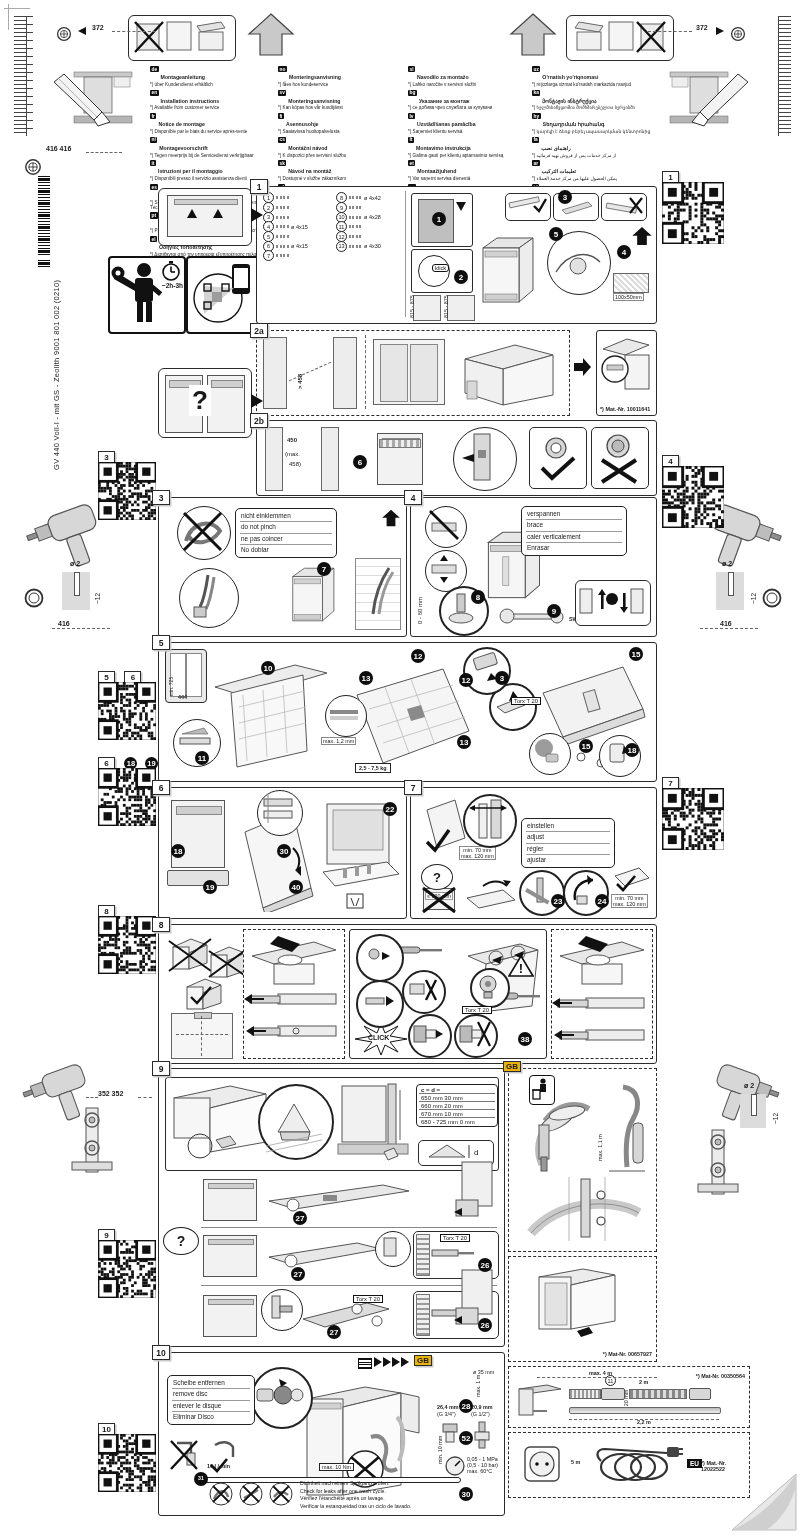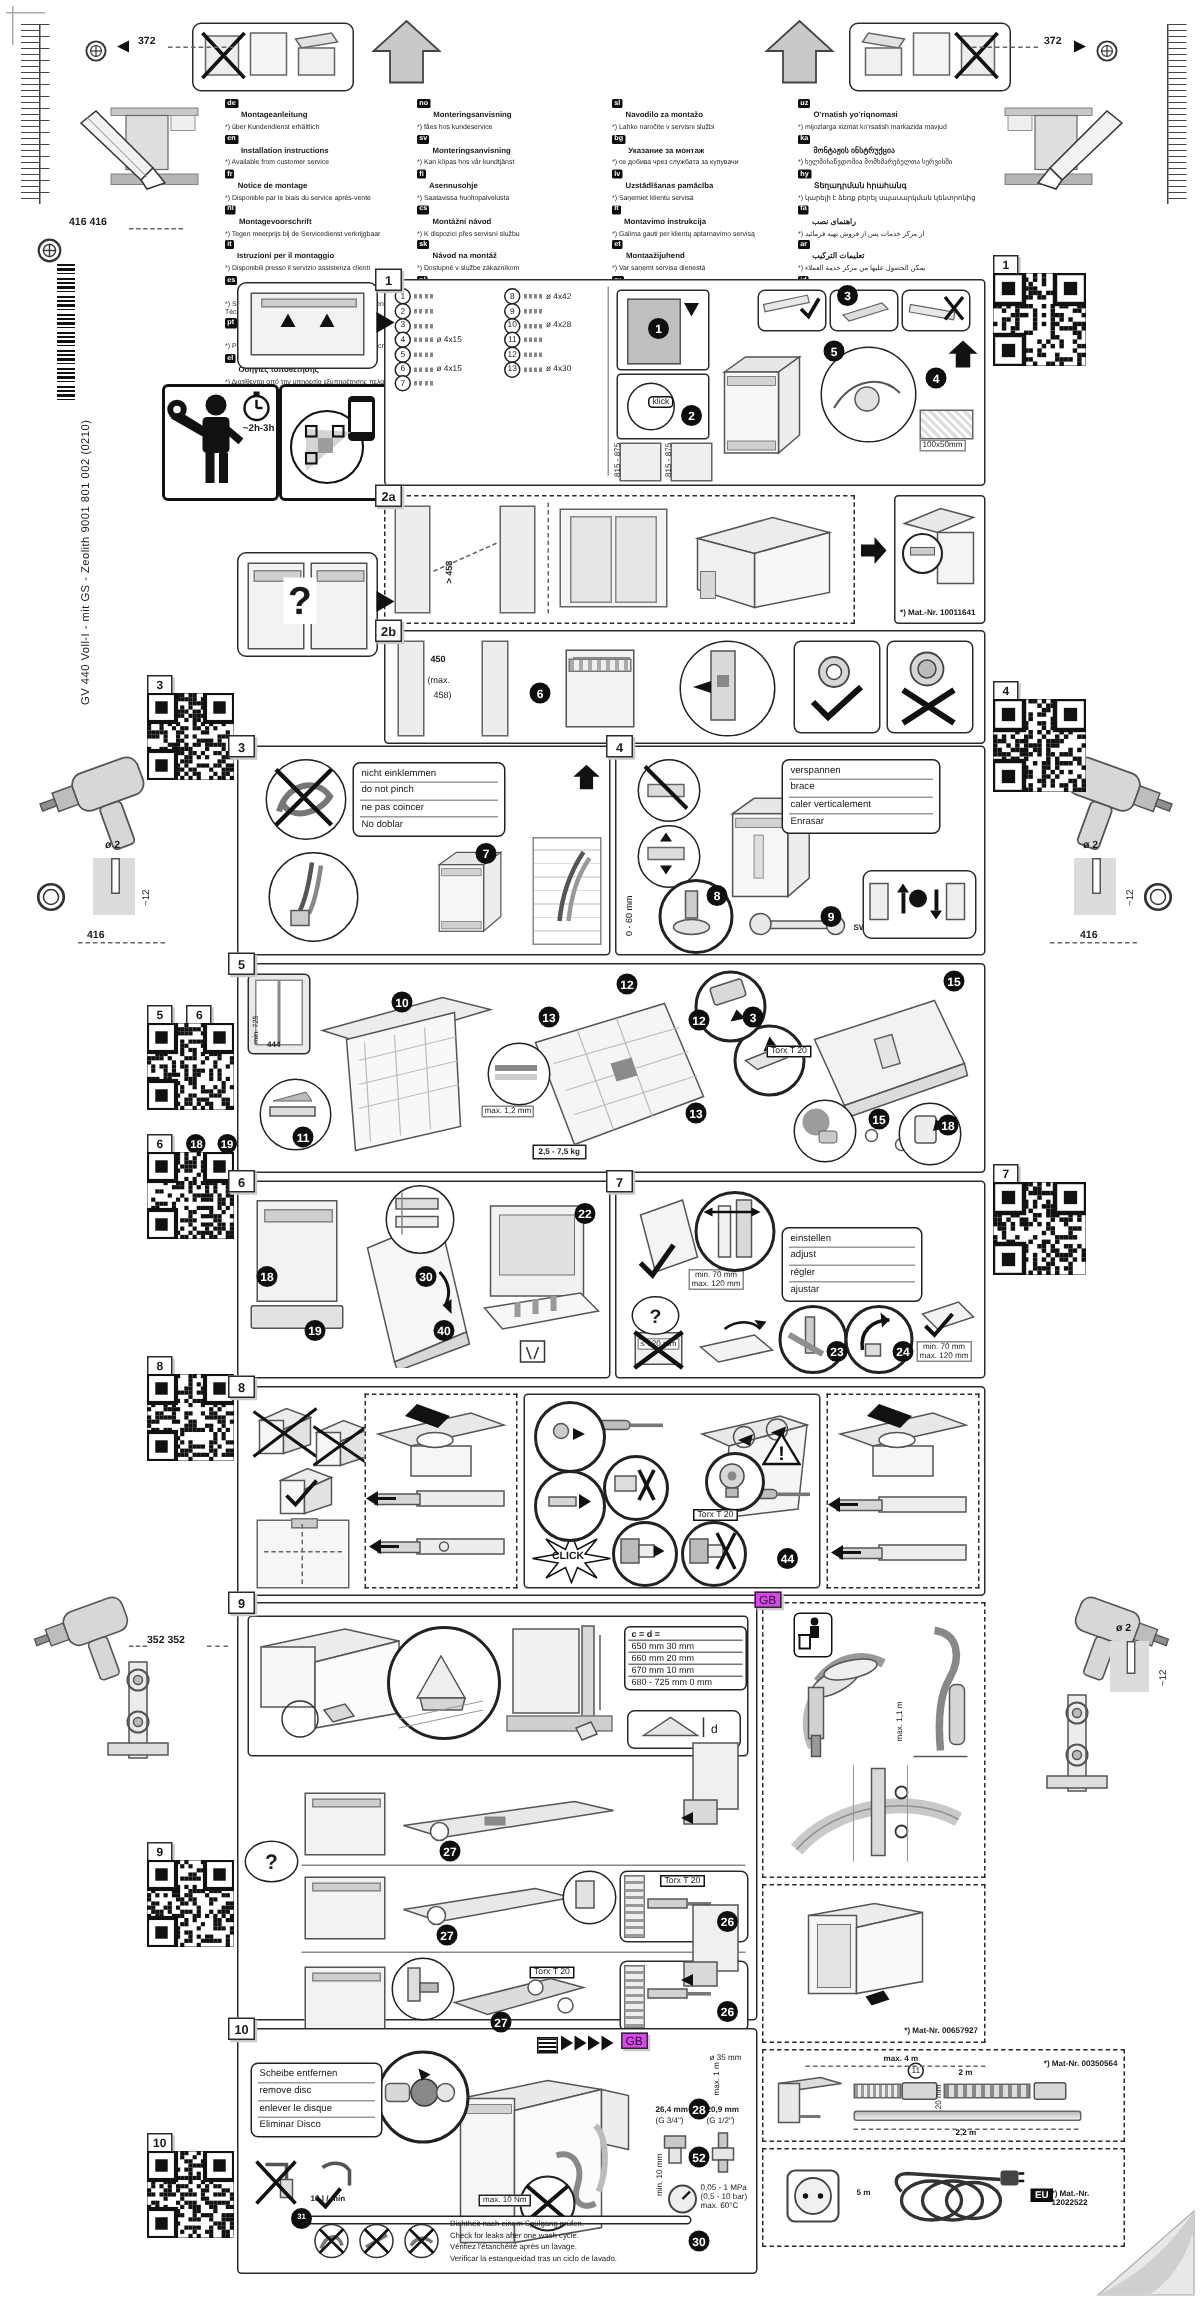--- a/index.html
+++ b/index.html
@@ -23,21 +23,21 @@
   .dash-h{position:absolute;border-top:1px dashed #666;z-index:1}
   .dash-v{position:absolute;border-left:1px dashed #666;z-index:1}
   .qrtag{display:inline-flex;align-items:center;justify-content:center;min-width:11px;height:12px;padding:0 2px;
          border:1.2px solid #2b2b2b;background:#fff;font-size:8px;font-weight:bold;
          box-shadow:1.5px 1.5px 0 #c9c9c9;margin-right:5px}
   .qrbadge{display:inline-flex;width:13px;height:13px;background:#0e0e0e;color:#fff;border-radius:50%;
            font-size:7.5px;font-weight:bold;align-items:center;justify-content:center;margin-right:3px}
   .qr{position:absolute;z-index:2}
   .tooltag{position:absolute;border:1px solid #111;background:#fff;font-size:5.8px;padding:0 2px;
            white-space:nowrap;z-index:4}
-  .gbtag{position:absolute;border:1.3px solid #2b2b2b;background:#d946ef;font-size:8px;font-weight:normal;
+  .gbtag{position:absolute;border:1.3px solid #2b2b2b;background:#eab308;font-size:8px;font-weight:bold;
          padding:0 2px;box-shadow:1.5px 1.5px 0 #c9c9c9;z-index:6}
   .blackbadge{position:absolute;background:#0e0e0e;color:#fff;font-size:6.5px;font-weight:bold;
               padding:1px 3px;z-index:4}
   .cloud{position:absolute;border:1.6px solid #222;border-radius:50%;display:flex;align-items:center;
          justify-content:center;font-weight:bold;background:#fff;z-index:4}
   .tri-r{position:absolute;width:0;height:0;border-top:7px solid transparent;border-bottom:7px solid transparent;
          border-left:12px solid #111;z-index:4}
   .tri-up{position:absolute;width:0;height:0;border-left:5px solid transparent;border-right:5px solid transparent;
           border-bottom:9px solid #111;z-index:4}
   .grayblock{position:absolute;background:#dcdcdc;z-index:1}
@@ -2858,21 +2858,21 @@
           </svg>
       </div>
       <svg class="abs" style="left:148px;top:58px" width="44" height="16" viewBox="0 0 44 16">
         <rect x="2" y="5" width="18" height="6" rx="3" fill="#bdbdbd" stroke="#555"></rect>
           <rect x="20" y="7" width="22" height="2.4" fill="#777"></rect>
       </svg>
       <svg class="abs" style="left:158px;top:24px" width="26" height="24" viewBox="0 0 26 24">
         <polygon points="13,2 25,22 1,22" fill="#fff" stroke="#111" stroke-width="1.6"></polygon>
         <text x="13" y="19" text-anchor="middle" font-size="13" font-weight="bold" fill="#111">!</text>
       </svg>
-      <div class="badge" style="left:168px;top:102px">44</div>
+      <div class="badge" style="left:168px;top:102px">38</div>
       <div class="tooltag" style="left:112px;top:76px">Torx T 20</div>
     </div>
 
     <div class="panel dashedp" style="left:392px;top:4px;width:100px;height:128px">
       <svg width="96" height="60" viewBox="0 0 96 60">
         <polygon points="8,26 70,12 92,20 30,34" fill="#e8e8e8" stroke="#555"></polygon>
         <rect x="30" y="34" width="40" height="20" fill="#f6f6f6" stroke="#555"></rect>
         <polygon points="34,6 56,14 48,22 26,14" fill="#111"></polygon>
         <ellipse cx="46" cy="30" rx="12" ry="5" fill="#fff" stroke="#555"></ellipse>
       </svg>
@@ -2928,21 +2928,21 @@
         <svg width="70" height="21" viewBox="0 0 70 21">
             <polygon points="10,16 28,4 46,16" fill="#e6e6e6" stroke="#555"></polygon>
             <line x1="50" y1="4" x2="50" y2="17" stroke="#333"></line>
             <text x="55" y="14" font-size="8" fill="#111">d</text>
           </svg>
       </div>
     </div>
 
     <div class="cloud" style="left:4px;top:158px;width:34px;height:26px;font-size:14px">?</div>
 
-    <div class="abs" style="left:42px;top:120px;width:298px;height:170px">
+    <div class="abs" style="left:42px;top:104px;width:298px;height:170px">
       <div class="abs" style="left:0;top:54px;width:296px;border-top:1px solid #888"></div>
       <div class="abs" style="left:0;top:112px;width:296px;border-top:1px solid #888"></div>
 
       <div class="frontpanel" style="left:2px;top:6px;width:52px;height:40px">
           <div class="strip"></div>
         </div>
       <svg class="abs" style="left:62px;top:2px" width="150" height="48" viewBox="0 0 150 48">
         <polygon points="6,26 120,10 146,16 32,34" fill="#e8e8e8" stroke="#555"></polygon>
         <rect x="60" y="20" width="14" height="6" fill="#888"></rect>
         <circle cx="30" cy="30" r="6" fill="#fff" stroke="#555"></circle>

